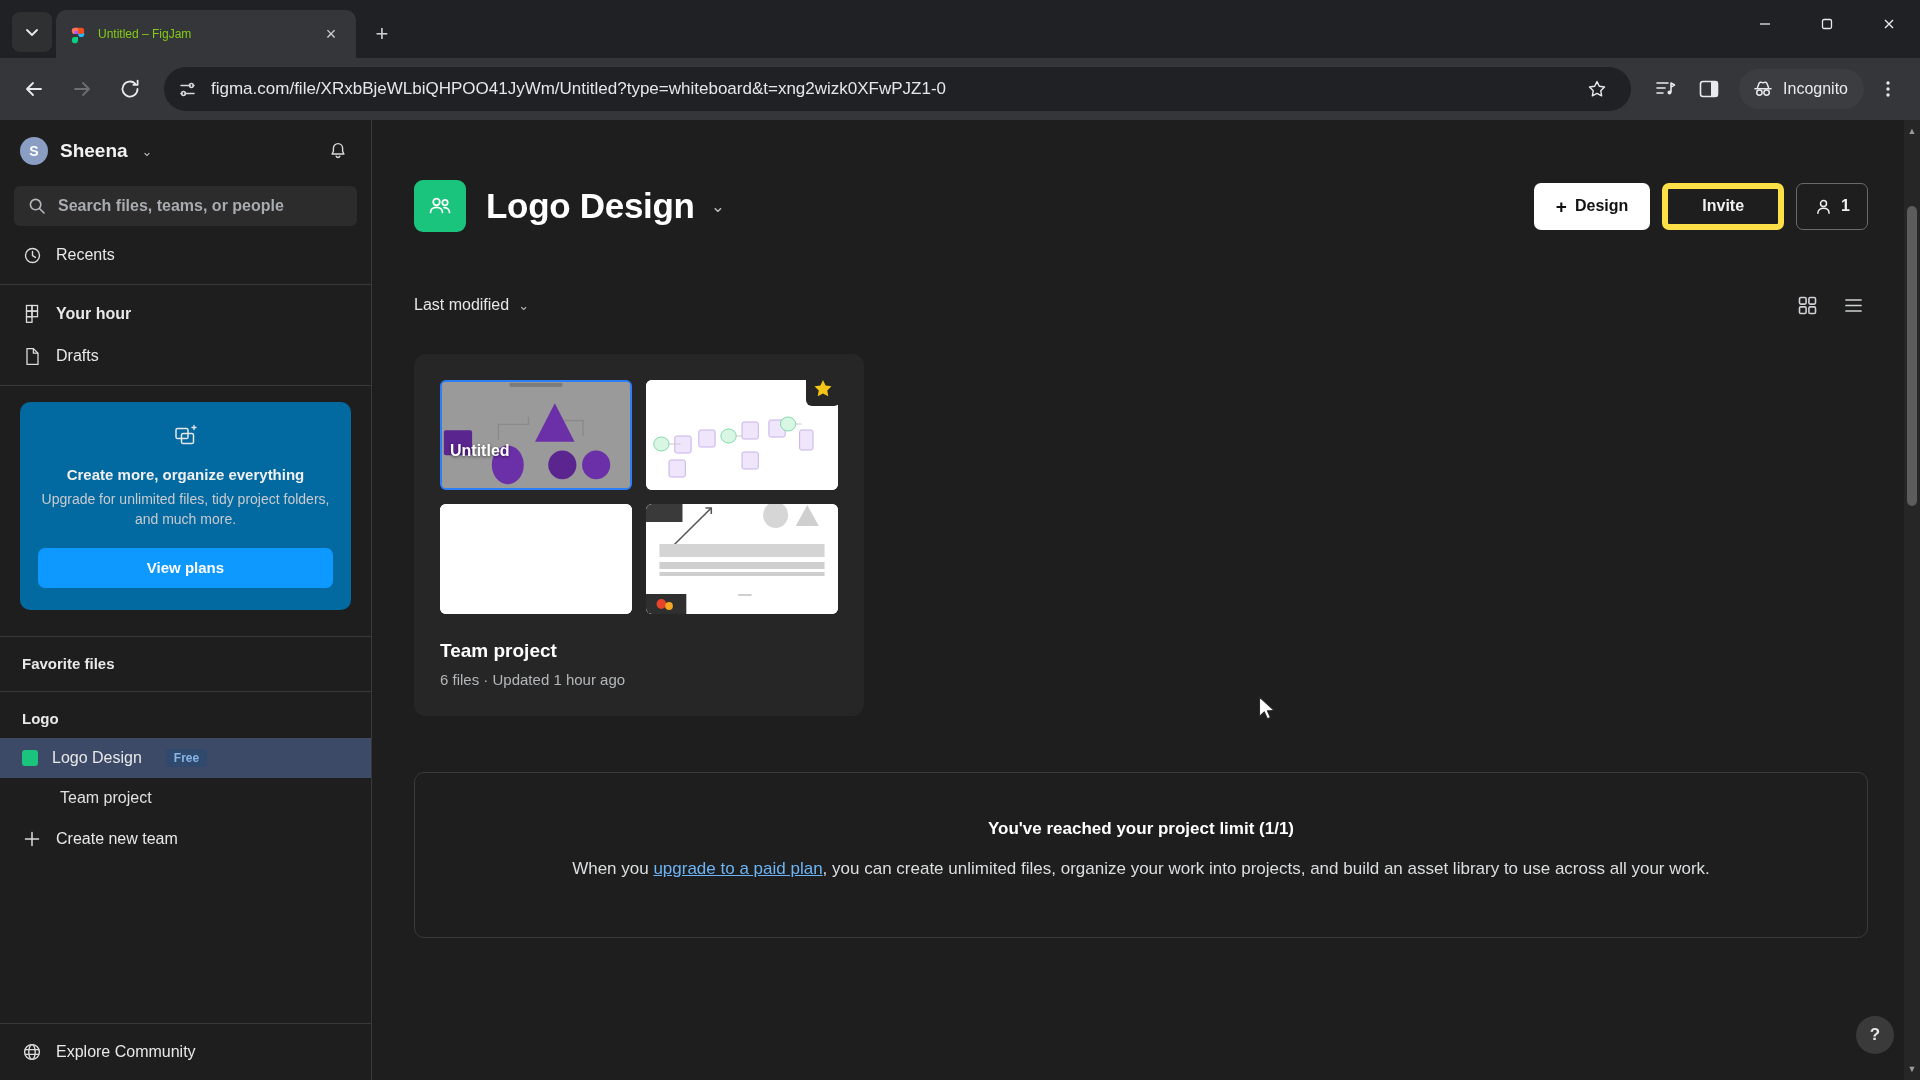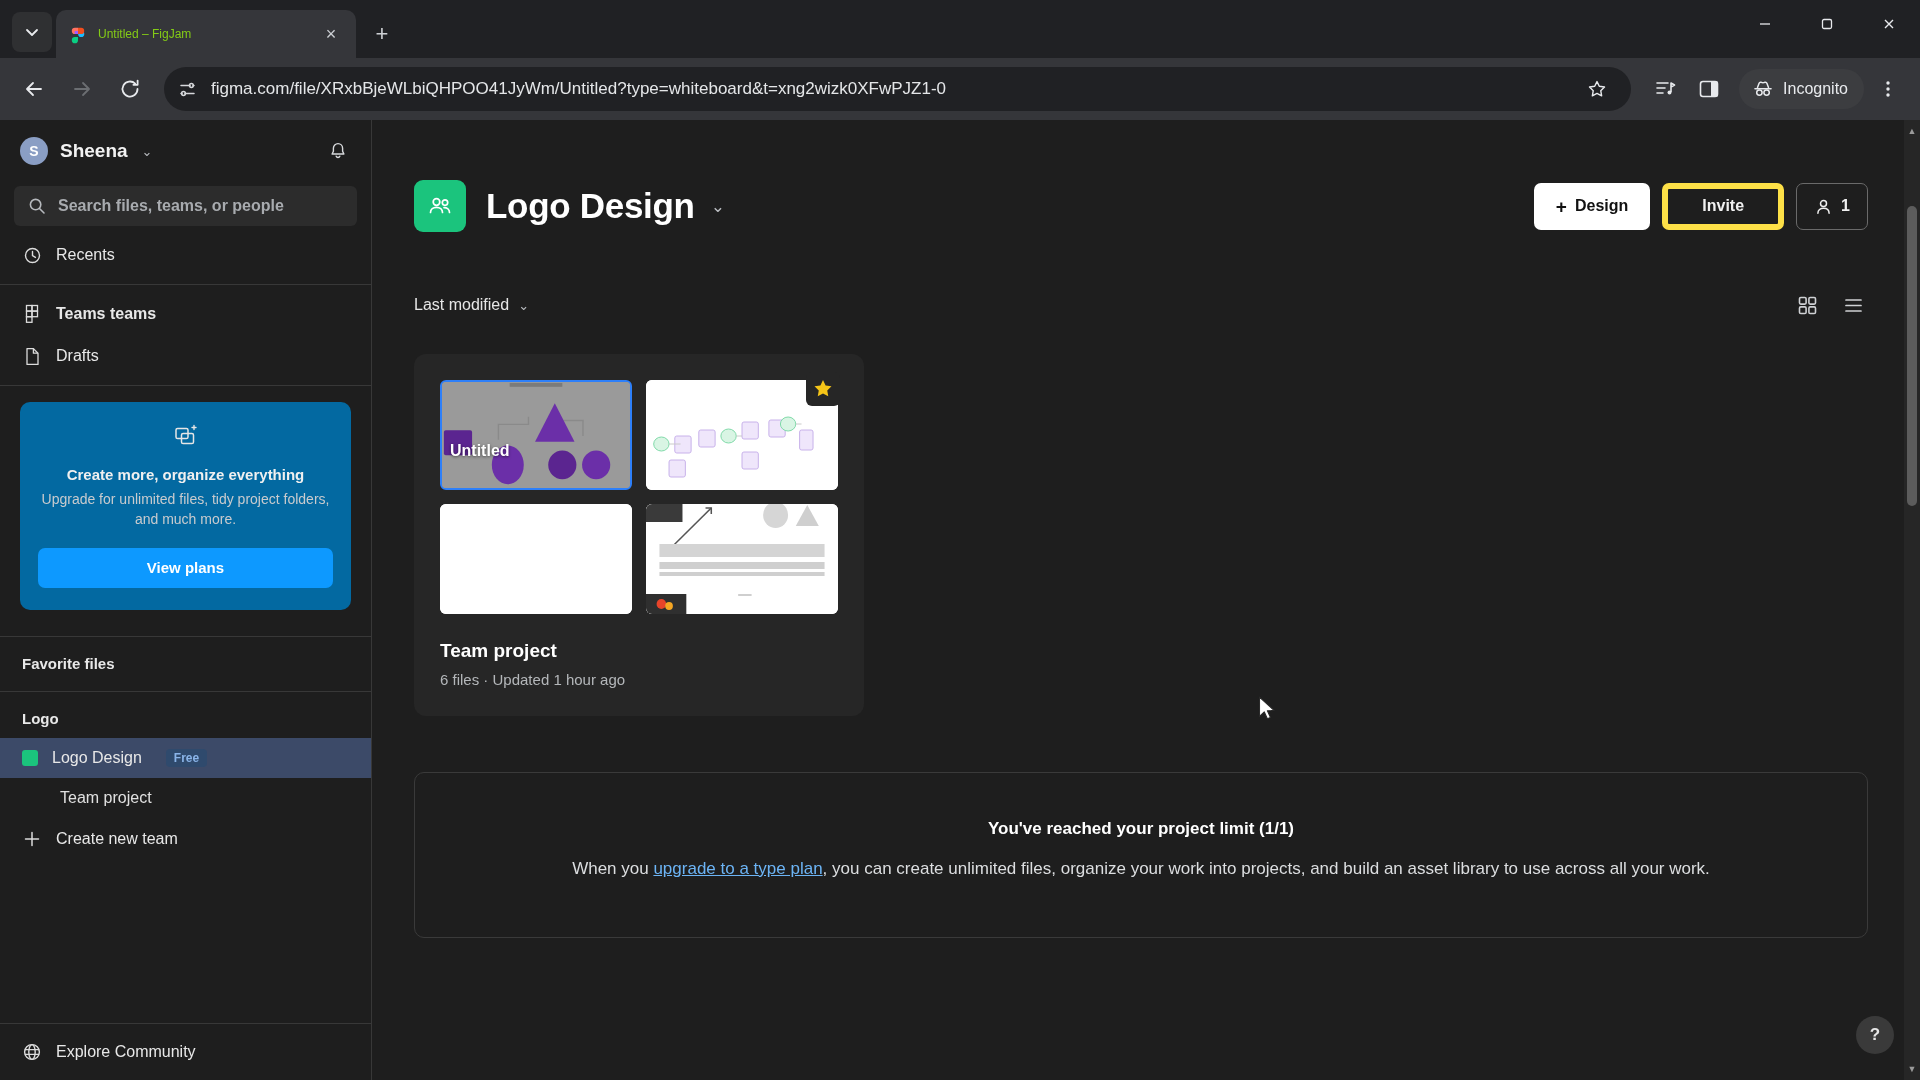--- a/index.html
+++ b/index.html
@@ -375,21 +375,21 @@
       <div class="sb-row">
         <span class="ic">
           <svg width="18" height="20" viewBox="0 0 18 20">
             <rect x="3.5" y="1.5" width="5.5" height="5.6" fill="none" stroke="currentColor" stroke-width="1.3"></rect>
             <rect x="9" y="1.5" width="5.5" height="5.6" fill="none" stroke="currentColor" stroke-width="1.3"></rect>
             <rect x="3.5" y="7.1" width="5.5" height="5.6" fill="none" stroke="currentColor" stroke-width="1.3"></rect>
             <rect x="9" y="7.1" width="5.5" height="5.6" fill="none" stroke="currentColor" stroke-width="1.3"></rect>
             <rect x="3.5" y="12.7" width="5.5" height="5.6" fill="none" stroke="currentColor" stroke-width="1.3"></rect>
           </svg>
         </span>
-        <span style="font-weight:bold">Teams teams</span>
+        <span style="font-weight:bold">Your hour</span>
       </div>
 
       <div class="sb-row">
         <span class="ic">
           <svg width="17" height="19" viewBox="0 0 17 19">
             <path d="M3 1.6h6.4L14 6.2v11.2H3z" fill="none" stroke="currentColor" stroke-width="1.3" stroke-linejoin="round"></path>
             <path d="M9.4 1.6v4.6H14" fill="none" stroke="currentColor" stroke-width="1.3" stroke-linejoin="round"></path>
           </svg>
         </span>
         <span>Drafts</span>
@@ -578,21 +578,21 @@
             </div>
 
             <div class="proj-name">Team project</div>
             <div class="proj-meta">6 files · Updated 1 hour ago</div>
           </div>
         </div>
 
         <div class="limit-banner">
           <div class="limit-title">You've reached your project limit (1/1)</div>
           <div class="limit-body">
-            <span>When you </span><a class="limit-link" href="#">upgrade to a type plan</a><span>, you can create unlimited files, organize your work into projects, and build an asset library to use across all your work.</span>
+            <span>When you </span><a class="limit-link" href="#">upgrade to a paid plan</a><span>, you can create unlimited files, organize your work into projects, and build an asset library to use across all your work.</span>
           </div>
         </div>
 
       </div>
 
       <div class="help-fab">?</div>
 
       <svg class="cursor" style="left:886px; top:576px" width="20" height="26" viewBox="0 0 20 26">
         <path d="M1.5 1.2 L1.5 20.5 L6.3 15.9 L9.4 22.8 L12.4 21.4 L9.4 14.7 L16.1 14.4 Z" fill="#ffffff" stroke="#2a2a2a" stroke-width="1.1" stroke-linejoin="round"></path>
       </svg>

